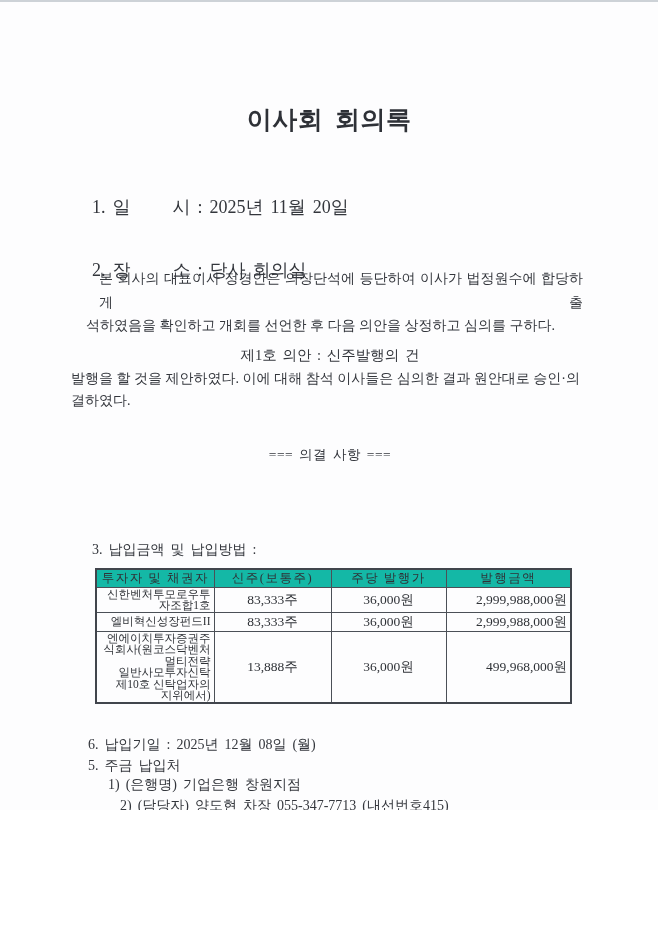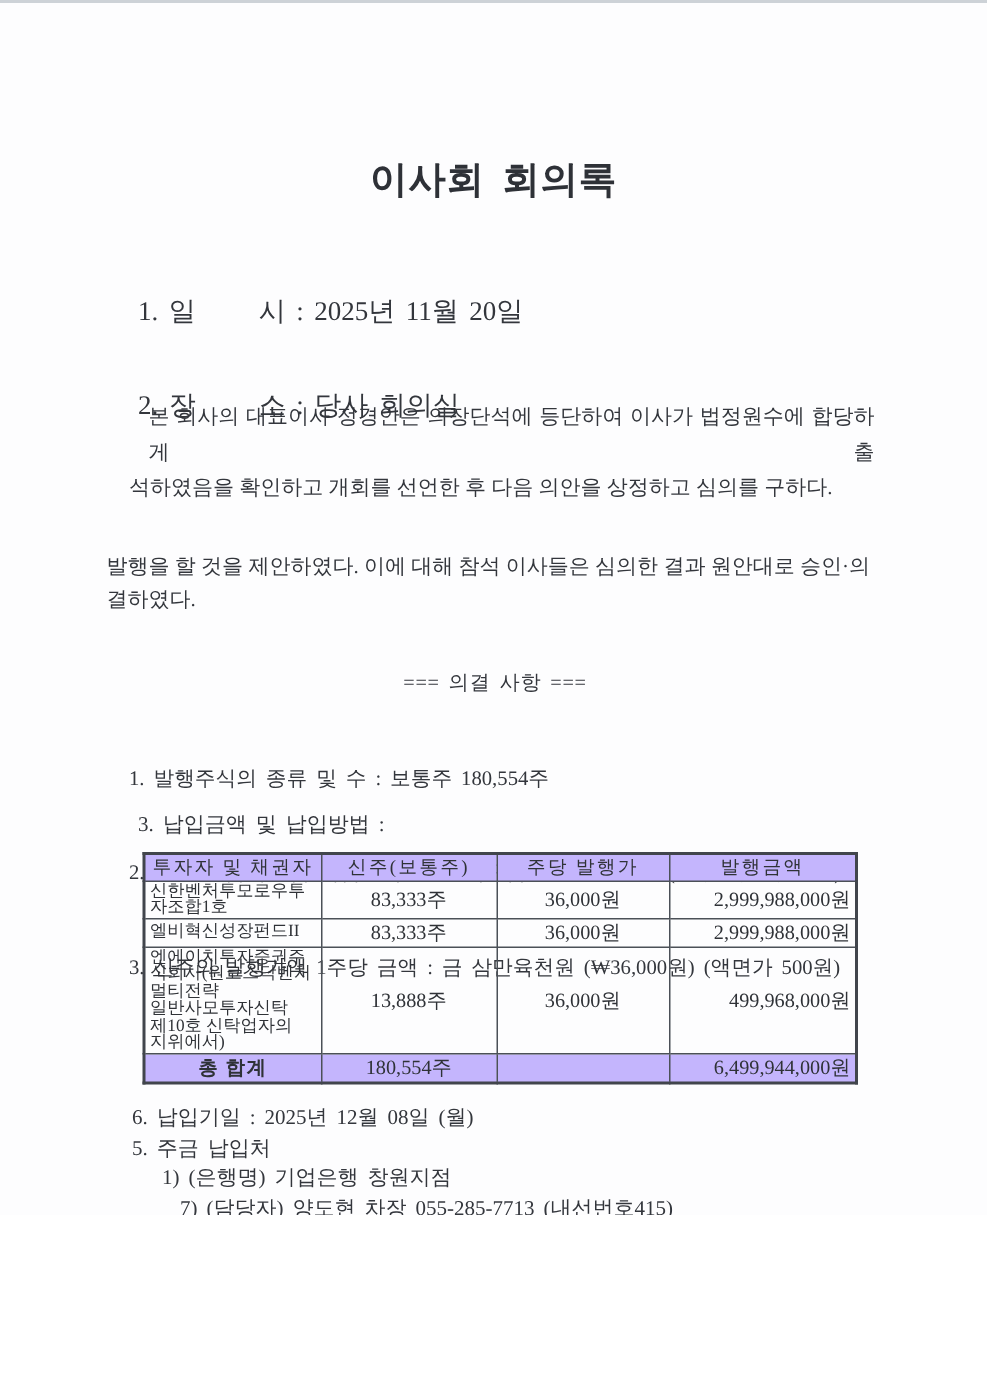--- a/index.html
+++ b/index.html
@@ -40,22 +40,22 @@
   table.pay {
     position:absolute; left:95px; top:568px; width:475px;
     border-collapse:collapse; table-layout:fixed;
     border:2px solid #41454c; font-family:inherit; color:#2f3237;
   }
   table.pay th, table.pay td { border:1px solid #4b5057; padding:0 3px; vertical-align:middle; }
   table.pay th {
     height:14px; font-weight:400; font-size:12.5px; letter-spacing:1.5px;
     text-align:center;
   }
-  .shade { background:#c4b5fd; }
-  td.inv { font-size:11.5px; line-height:11.5px; text-align:left; white-space:pre-line; padding-left:3px; }
+  .shade { background:#14b8a6; }
+  td.inv { font-size:11.5px; line-height:11.5px; text-align:right; white-space:pre-line; padding-left:3px; }
   td.num { text-align:center; font-size:13.5px; }
   td.amt { text-align:right; font-size:13.5px; padding-right:8px; }
   tr.r1 td { height:24px; }
   tr.r2 td { height:16px; }
   tr.r3 td { height:70px; }
   tr.total td { height:17px; }
   td.total-label { font-weight:700; font-size:13px; text-align:center; letter-spacing:1px; }
   .fline { position:absolute; font-size:14px; word-spacing:2.5px; white-space:pre; }
   .f0 { left:88px;  top:736px; }
   .f1 { left:88px;  top:757px; }
@@ -74,33 +74,29 @@
   <div class="meta">
     <div>1. 일      시 : 2025년 11월 20일</div>
     <div>2. 장      소 : 당사 회의실</div>
   </div>
 
   <div class="para opening">
     <div class="line stretch ind13">본 회사의 대표이사 정경안은 의장단석에 등단하여 이사가 법정원수에 합당하게 출</div>
     <div class="line">석하였음을 확인하고 개회를 선언한 후 다음 의안을 상정하고 심의를 구하다.</div>
   </div>
 
+  <div class="center-head agenda-heading">제1호 의안 : 신주발행의 건</div>
 
   <div class="para agenda-body">
     <div class="line stretch">발행을 할 것을 제안하였다. 이에 대해 참석 이사들은 심의한 결과 원안대로 승인·의</div>
     <div class="line">결하였다.</div>
   </div>
 
   <div class="center-head res-heading">=== 의결 사항 ===</div>
 
-  <div class="res-items">
-    <div>1. 발행주식의 종류 및 수 : 보통주 180,554주</div>
-    <div>2. 총 발행금액 : 금 육십사억구천구백구십사만사천 원정 (₩6,499,944,000원)</div>
-    <div>3. 신주의 발행가액 1주당 금액 : 금 삼만육천원 (₩36,000원) (액면가 500원)</div>
-  </div>
 
   <div class="pay-heading">3. 납입금액 및 납입방법 :</div>
 
   <table class="pay">
     <colgroup>
       <col style="width:118px">
         <col style="width:117px">
         <col style="width:115px">
         <col style="width:125px">
     </colgroup>
@@ -130,29 +126,23 @@
         <td class="inv">엔에이치투자증권주
 식회사(원코스닥벤처
 멀티전략
 일반사모투자신탁
 제10호 신탁업자의
 지위에서)</td>
         <td class="num">13,888주</td>
         <td class="num">36,000원</td>
         <td class="amt">499,968,000원</td>
       </tr>
-      <tr class="total shade">
-        <td class="total-label">총 합계</td>
-        <td class="num">180,554주</td>
-        <td class="num"></td>
-        <td class="amt">6,499,944,000원</td>
-      </tr>
     </tbody>
   </table>
 
   <div class="fline f0">6. 납입기일 : 2025년 12월 08일 (월)</div>
   <div class="fline f1">5. 주금 납입처</div>
   <div class="fline s0">1) (은행명) 기업은행 창원지점</div>
-  <div class="fline s1">7) (담당자) 양도현 차장 055-285-7713 (내선번호415)</div>
+  <div class="fline s1">2) (담당자) 양도현 차장 055-347-7713 (내선번호415)</div>
 
   <div class="smudge"></div>
 
 </div>
 
 </body></html>

